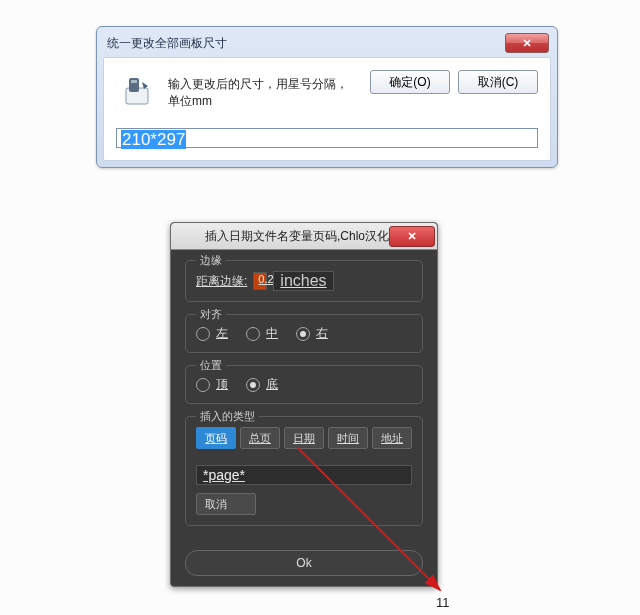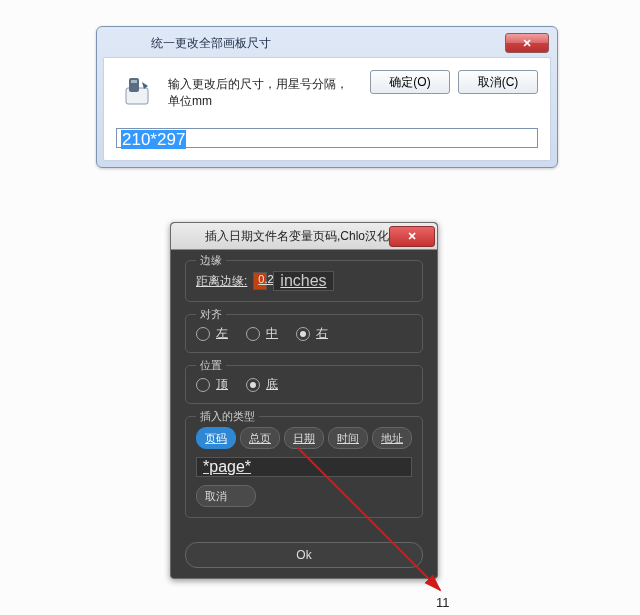--- a/index.html
+++ b/index.html
@@ -28,21 +28,21 @@
     box-shadow: 0 1px 3px rgba(0,0,0,.2);
   }
   .win7-titlebar {
     display: flex;
     align-items: center;
     height: 20px;
     padding: 0 2px 4px 4px;
     color: #1b2b44;
     font-size: 12px;
   }
-  .win7-titlebar .title { flex: 1; margin-left: 44px; }
+  .win7-titlebar .title { flex: 1; }
   .win7-close {
     width: 42px;
     height: 18px;
     border: 1px solid #8a5a5a;
     border-radius: 3px;
     background: linear-gradient(#f2a0a0, #d66 50%, #c84040 51%, #b83030);
     color: #fff;
     display: flex;
     align-items: center;
     justify-content: center;
@@ -207,21 +207,21 @@
   }
   .radio.checked::after {
     content: "";
     width: 6px; height: 6px;
     background: #ddd;
     border-radius: 50%;
   }
   .pill {
     height: 20px;
     padding: 0 8px;
-    border-radius: 10px;
+    border-radius: 2px;
     background: #4a4a4a;
     border: 1px solid #666;
     color: #ddd;
     font-size: 11px;
     display: inline-flex;
     align-items: center;
     cursor: pointer;
     flex: none;
     white-space: nowrap;
   }
@@ -229,25 +229,25 @@
     background: #2e88d6;
     border-color: #2e88d6;
     color: #fff;
   }
   .type-row { display: flex; gap: 4px; overflow: hidden; }
   .txt-line {
     background: #2d2d2d;
     border: 1px solid #555;
     height: 18px;
     color: #eee;
-    font-size: 16px;
+    font-size: 14px;
     padding: 0 6px;
     display: flex;
     align-items: center;
-    margin-top: 8px;
+    margin-top: 16px;
   }
   .cancel-pill {
     margin-top: 8px;
     width: 42px;
   }
   .ok-btn {
     margin: 6px 14px 2px 14px;
     height: 24px;
     border: 1px solid #666;
     border-radius: 12px;

